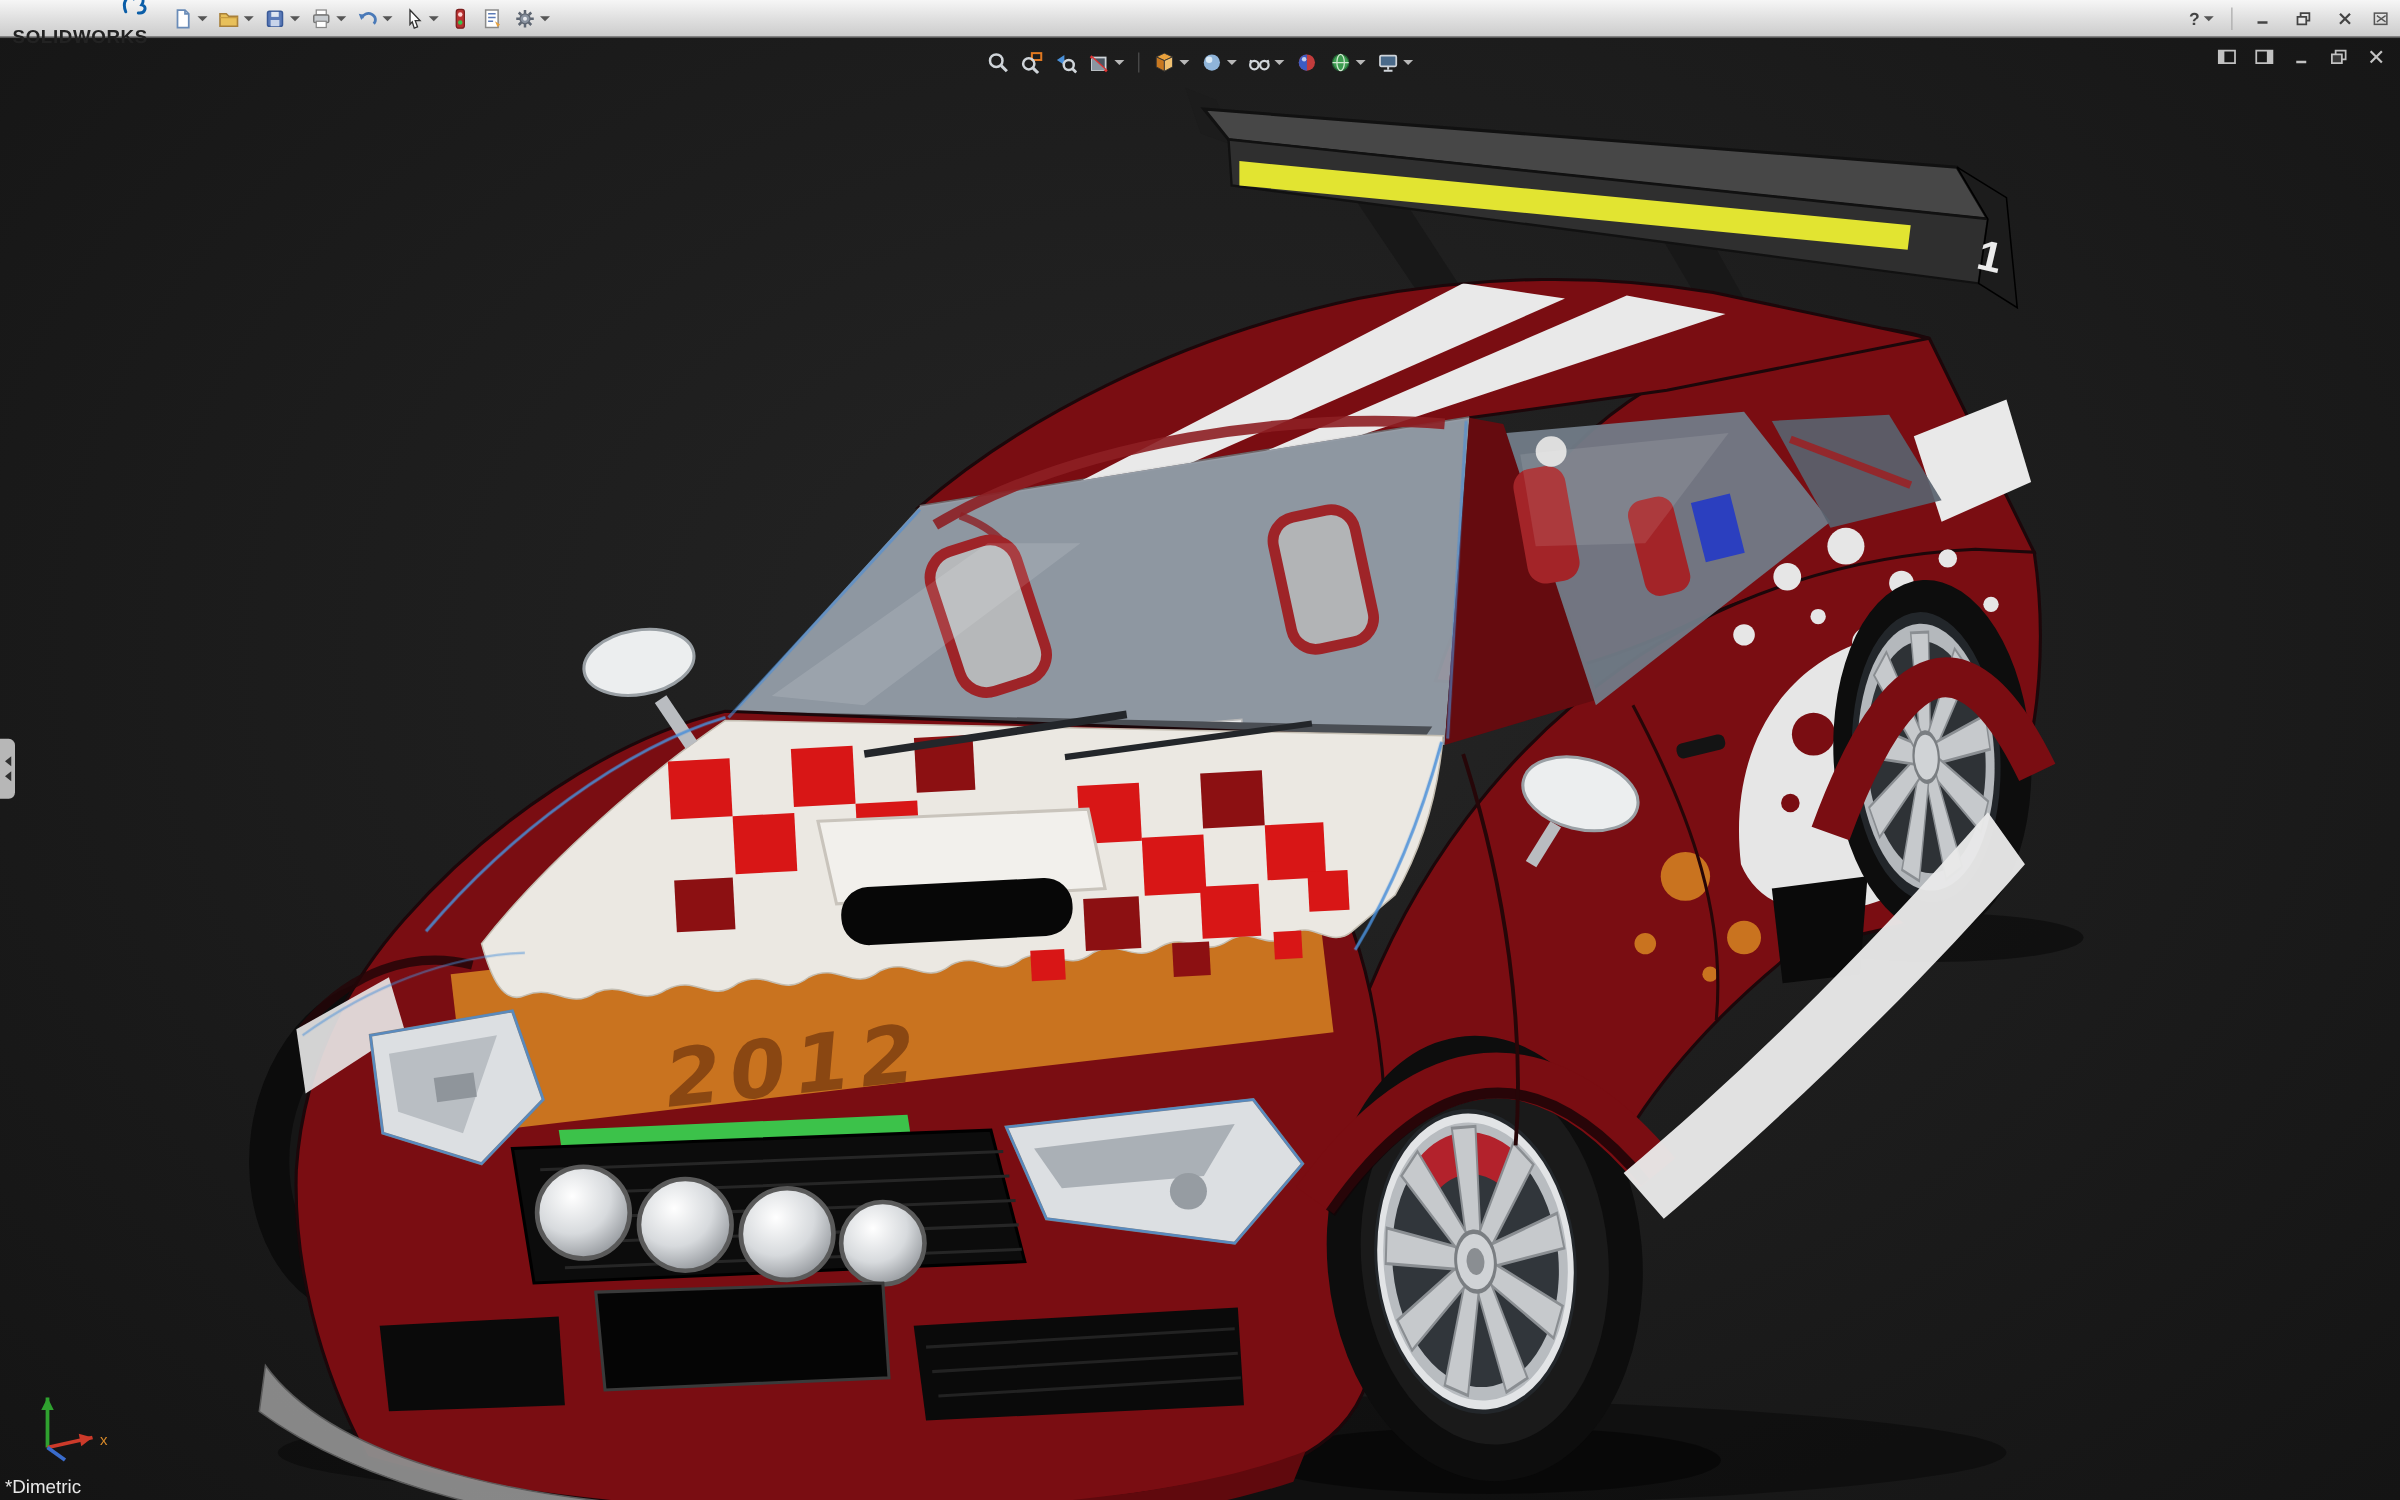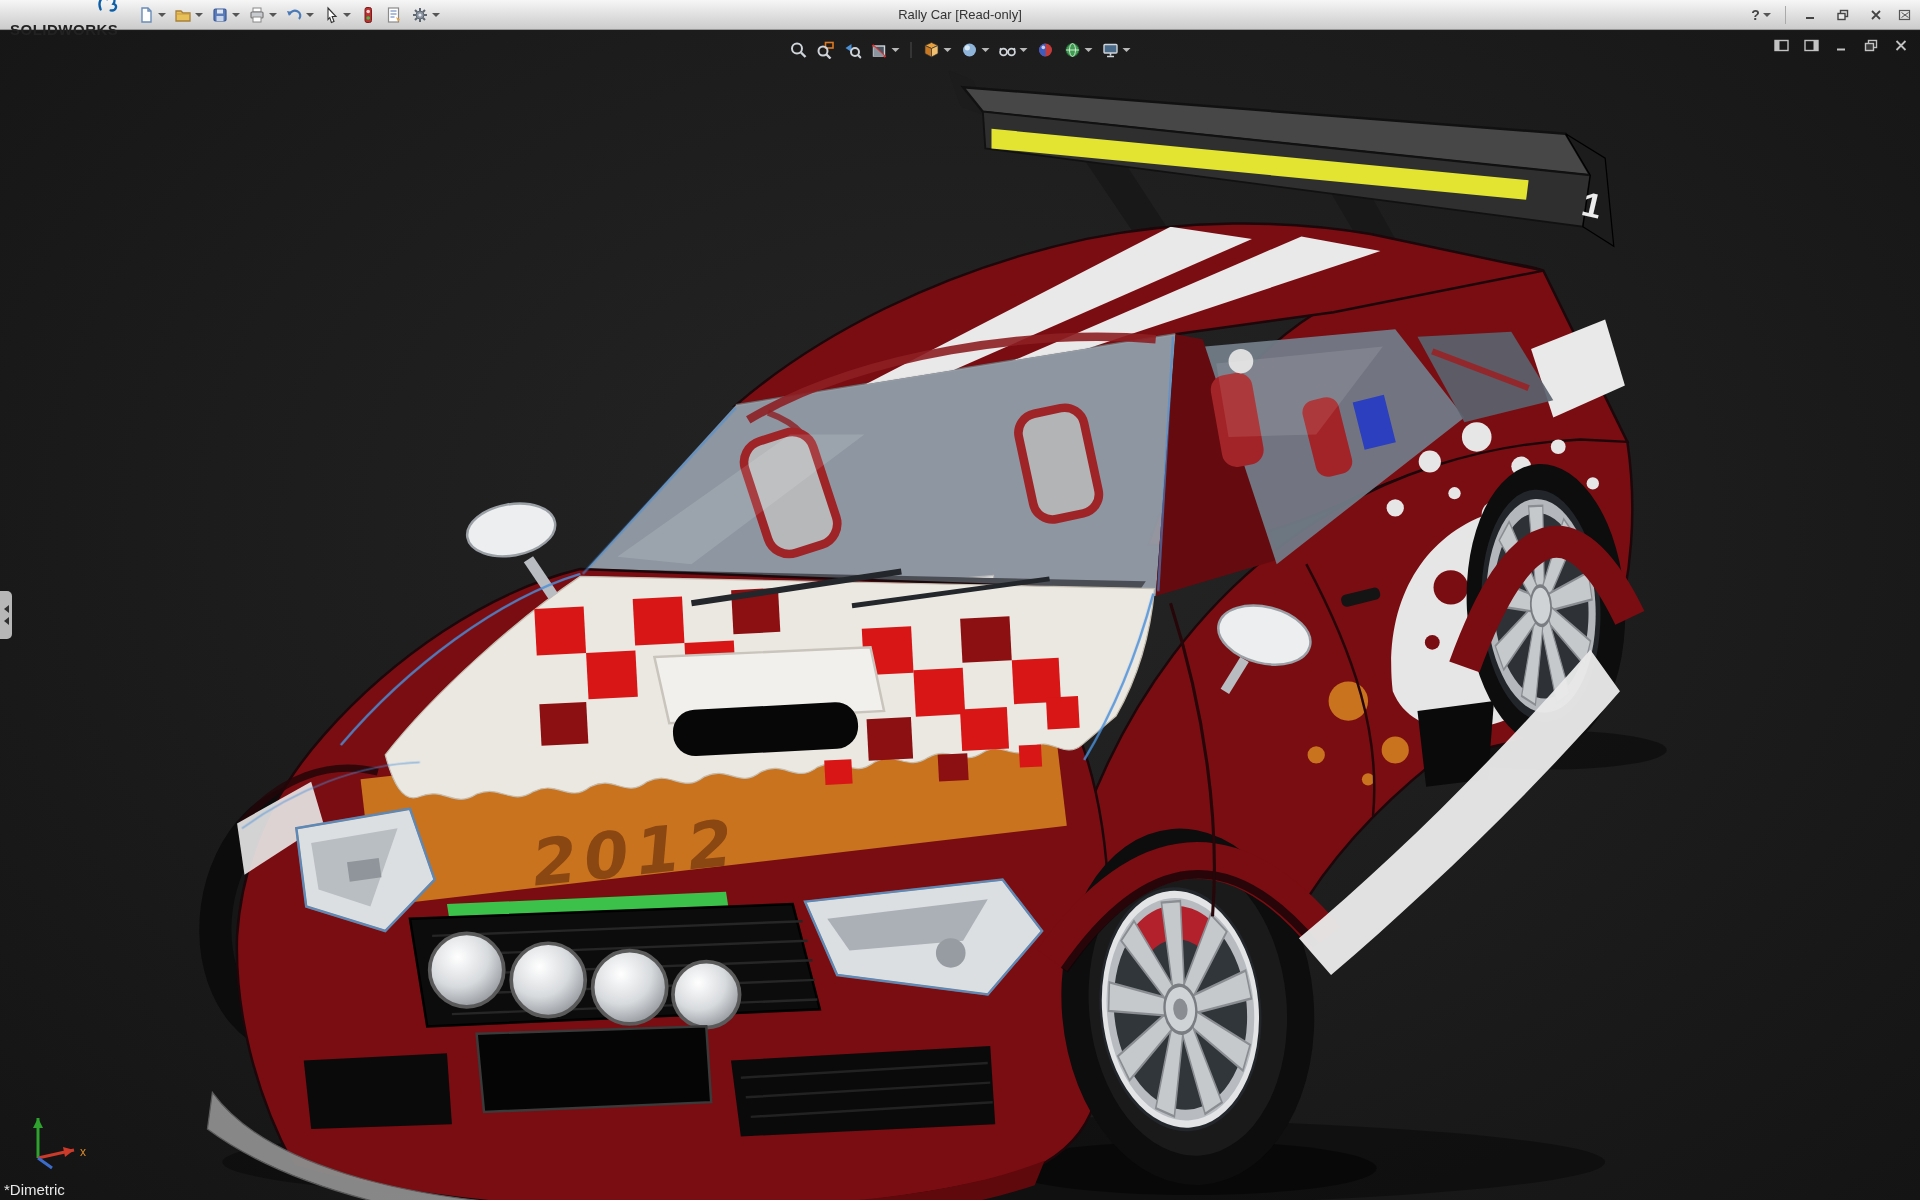--- a/index.html
+++ b/index.html
@@ -45,21 +45,20 @@
   .splitter-tab{position:absolute;left:0;top:50%;transform:translateY(-52%);
     width:12px;height:48px;background:#c9c9c9;opacity:.9;border-radius:0 5px 5px 0;
     display:flex;flex-direction:column;align-items:center;justify-content:center;gap:4px;z-index:6;}
   .tri-left{width:0;height:0;border-top:4px solid transparent;border-bottom:4px solid transparent;
     border-right:5px solid #333;}
 </style>
 </head>
 <body>
 
 <div class="titlebar">
-  <div class="title-center">Rally Car [Read-only]</div>
 
   <div class="logo">
     <svg width="22" height="22" viewBox="0 0 24 24">
       <path d="M5,19 C1,9 9,2 12,7 C15,1 23,7 19,13 C24,14 22,21 16,20" stroke="#0b5ea8" stroke-width="2.6" fill="none" stroke-linecap="round"></path>
     </svg>
     <span class="logo-text">SOLIDWORKS</span>
   </div>
 
   <div class="tb-group">
     <div class="tb-btn">

